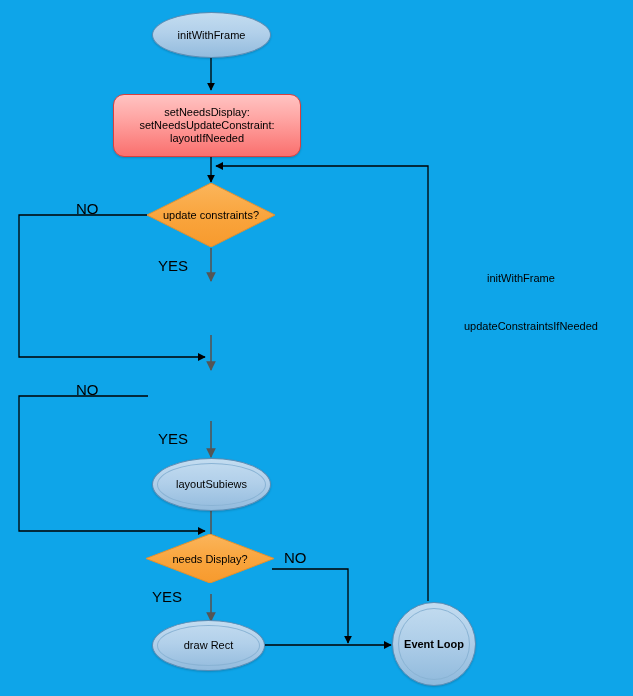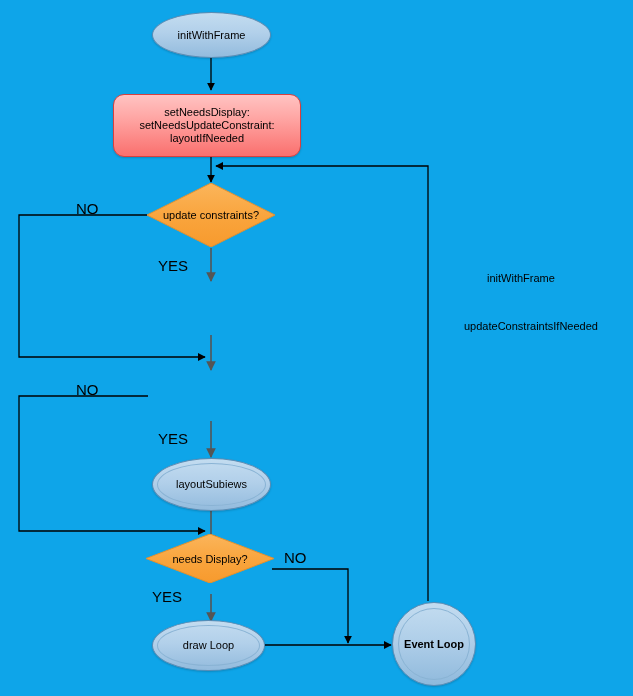--- a/index.html
+++ b/index.html
@@ -195,21 +195,21 @@
           <stop offset="55%" stop-color="#f9a43c"></stop>
           <stop offset="100%" stop-color="#f79a2d"></stop>
         </linearGradient>
       </defs>
       <polygon points="64,0 128,24.5 64,49 0,24.5" fill="url(#dg3)" stroke="#e5912c" stroke-width="1"></polygon>
     </svg>
     <span class="diamond-label">needs Display?</span>
   </div>
 
   <div class="node ellipse ringed" style="left:152px; top:620px; width:113px; height:51px;">
-    <span>draw Loop</span>
+    <span>draw Rect</span>
   </div>
 
   <div class="node circle ringed" style="left:392px; top:602px; width:84px; height:84px;">
     <span>Event Loop</span>
   </div>
 
   <div class="edge-label" style="left:76px; top:200px;">NO</div>
 
   <div class="edge-label" style="left:158px; top:257px;">YES</div>
 

